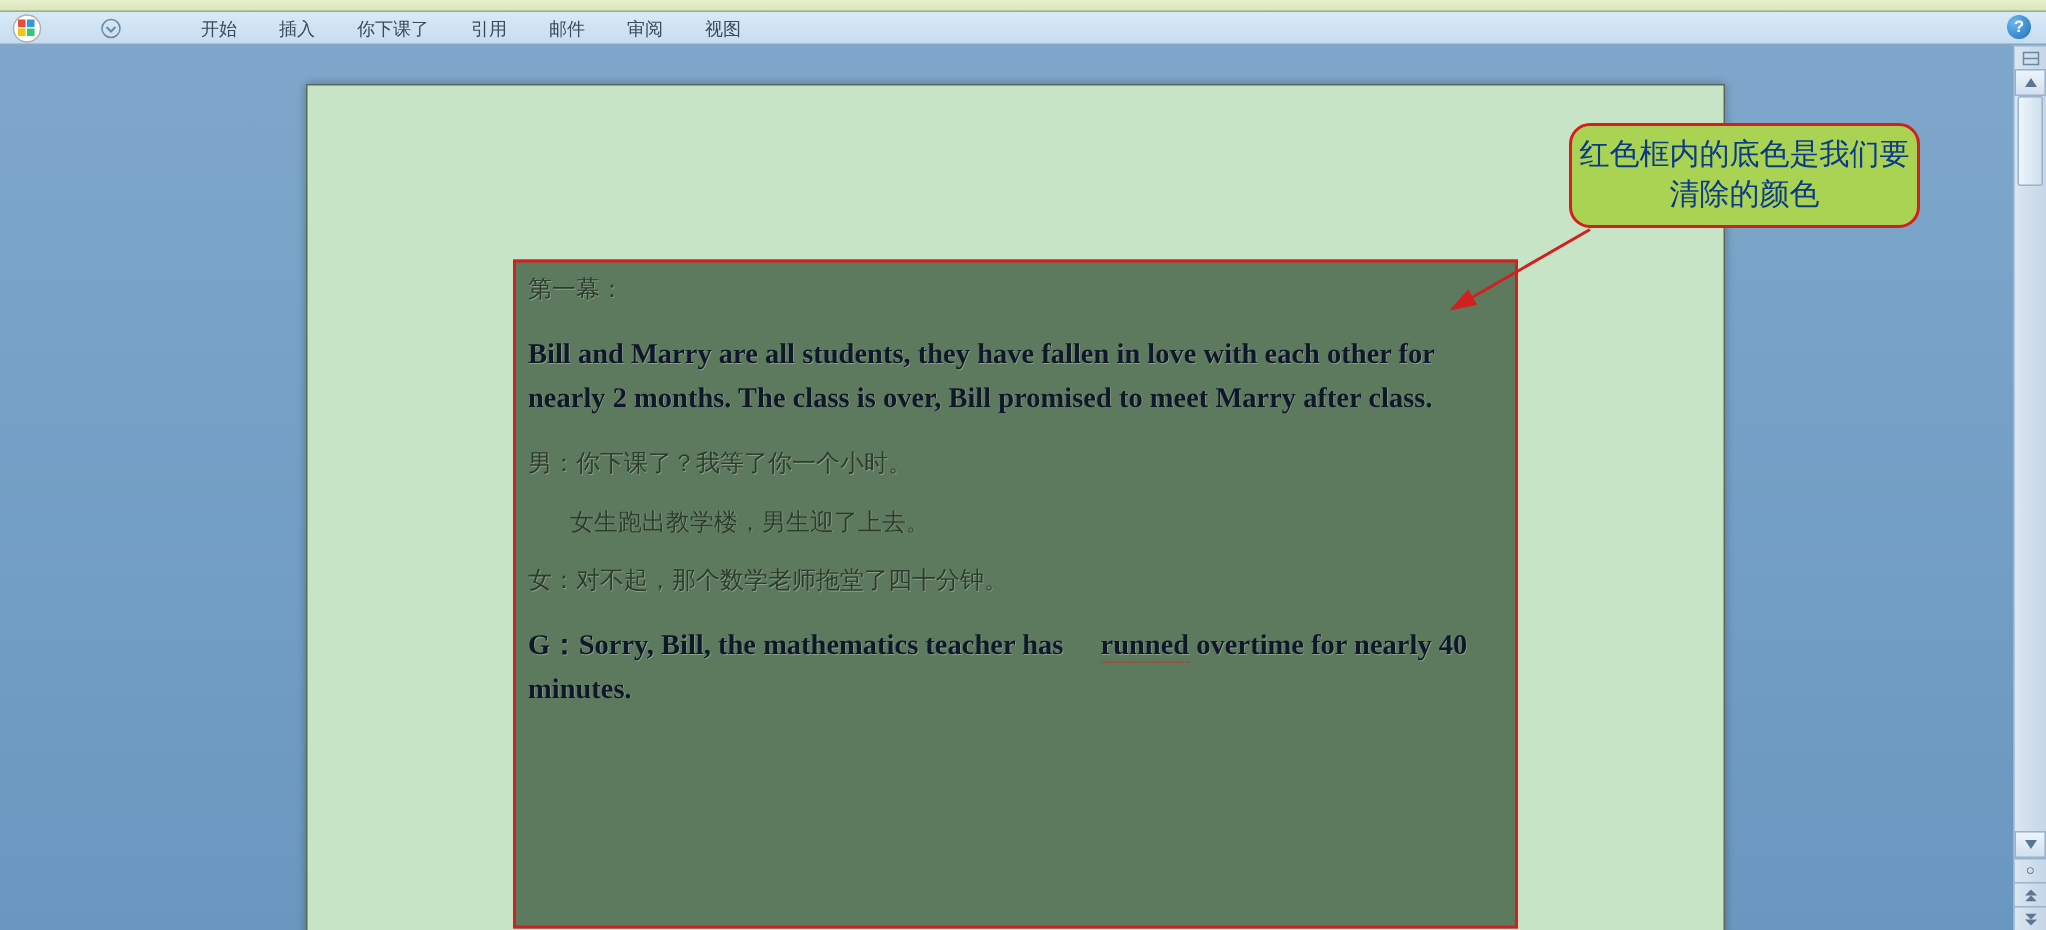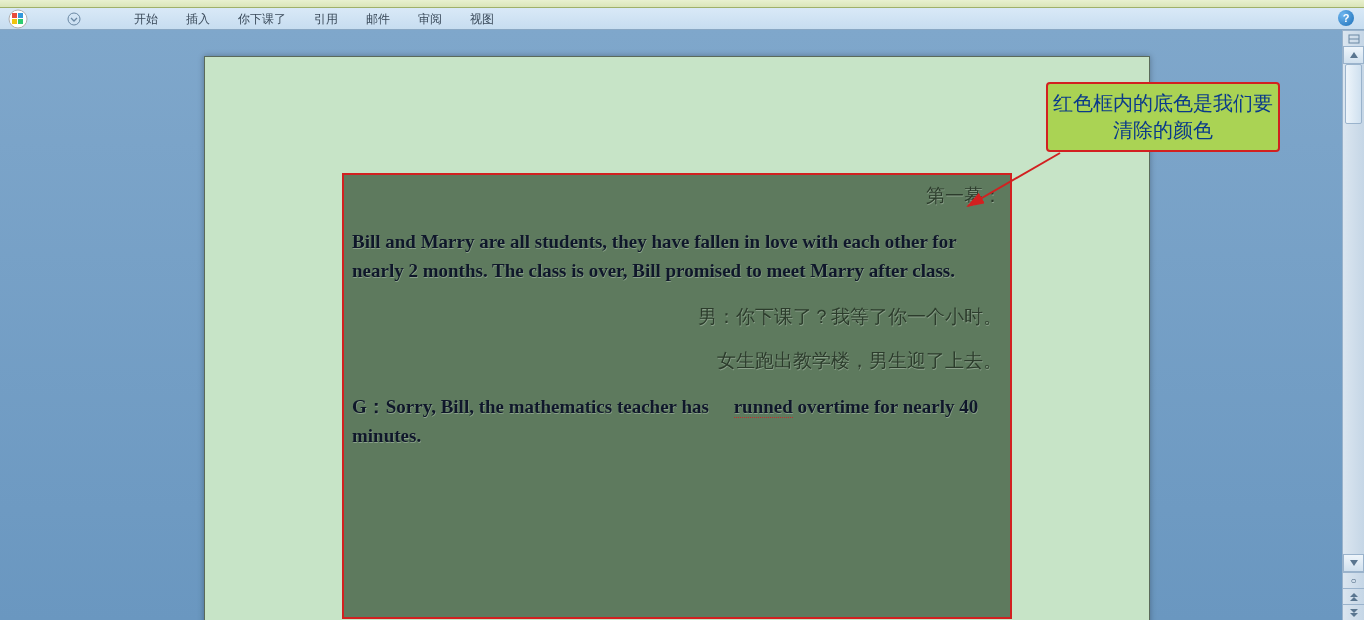--- a/index.html
+++ b/index.html
@@ -94,23 +94,22 @@
     border: 2px solid #d22020;
     padding: 8px 8px 0 8px;
     overflow: hidden;
   }
   .shaded-box .line {
     color: #2c3c2c;
     text-shadow: 0.5px 0.5px 0 #8aa08a;
     font-family: "SimSun", serif;
   }
   .cn-small {
-    font-size: 19px;
+    font-size: 16px;
     margin-bottom: 18px;
-    text-align: right;
   }
   .en-big {
     font-size: 19px;
     font-weight: bold;
     font-family: "Times New Roman", serif;
     line-height: 1.55;
     margin-bottom: 18px;
     color: #0f172a;
     text-shadow: 0.5px 0.5px 0 #8aa08a;
   }
@@ -119,21 +118,21 @@
 
   
   .callout {
     position: absolute;
     left: 1046px;
     top: 82px;
     width: 234px;
     height: 70px;
     background: #aad354;
     border: 2px solid #d22020;
-    border-radius: 4px;
+    border-radius: 14px;
     display:flex;
     align-items:center;
     justify-content:center;
     text-align:center;
     font-size: 20px;
     color: #0a3a8a;
     line-height: 1.35;
     font-family: "SimSun","Microsoft YaHei",serif;
     z-index: 5;
   }
@@ -209,20 +208,21 @@
   <div class="help-icon">?</div>
 </div>
 
 <div class="doc-area">
   <div class="page">
     <div class="shaded-box">
       <div class="line cn-small">第一幕：</div>
       <div class="en-big">Bill and Marry are all students, they have fallen in love with each other for nearly 2 months. The class is over, Bill promised to meet Marry after class.</div>
       <div class="line cn-small">男：你下课了？我等了你一个小时。</div>
       <div class="line cn-small indent">女生跑出教学楼，男生迎了上去。</div>
+      <div class="line cn-small">女：对不起，那个数学老师拖堂了四十分钟。</div>
       <div class="en-big">
         <span>G：Sorry, Bill, the mathematics teacher has </span><span class="runned">runned</span><span> overtime for nearly 40 minutes.</span>
       </div>
     </div>
   </div>
 </div>
 
 <div class="callout">
   <span>红色框内的底色是我们要清除的颜色</span>
 </div>

